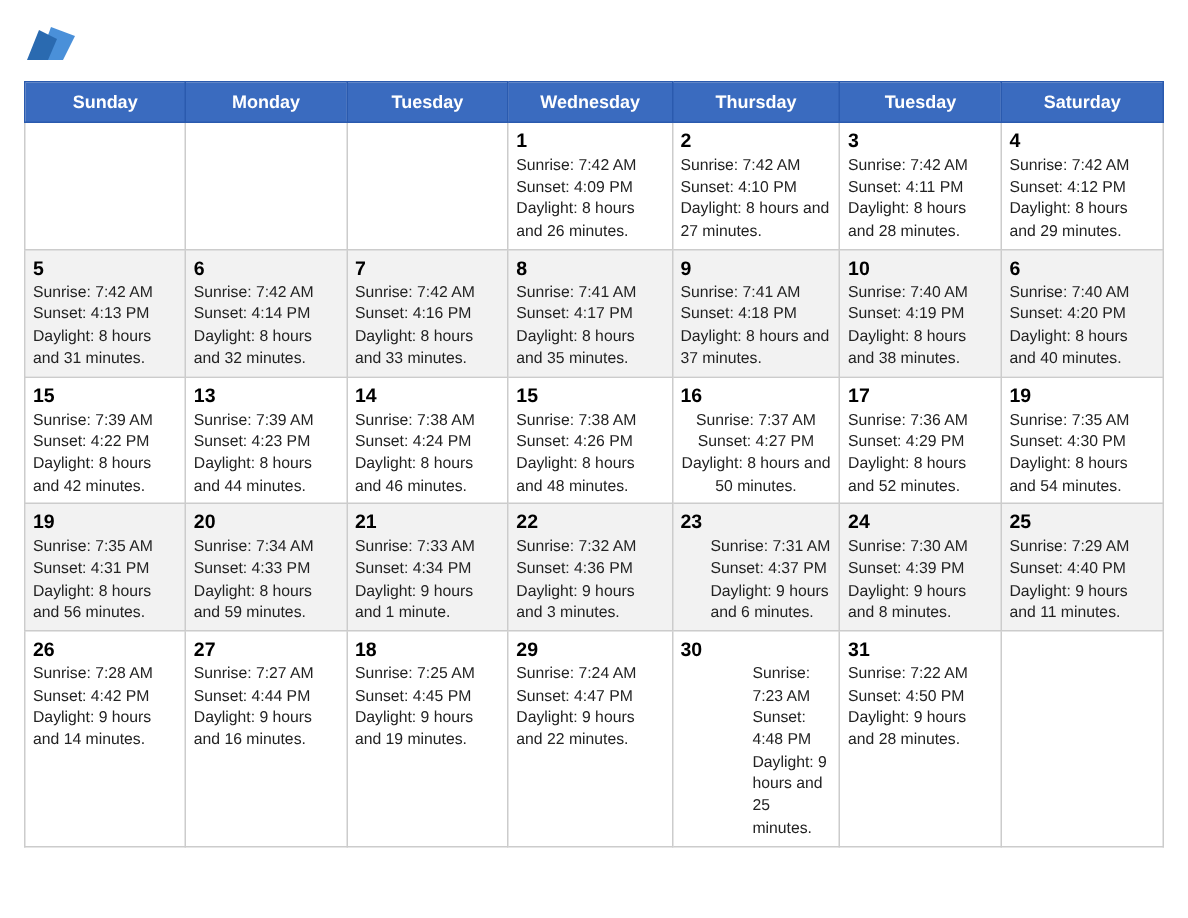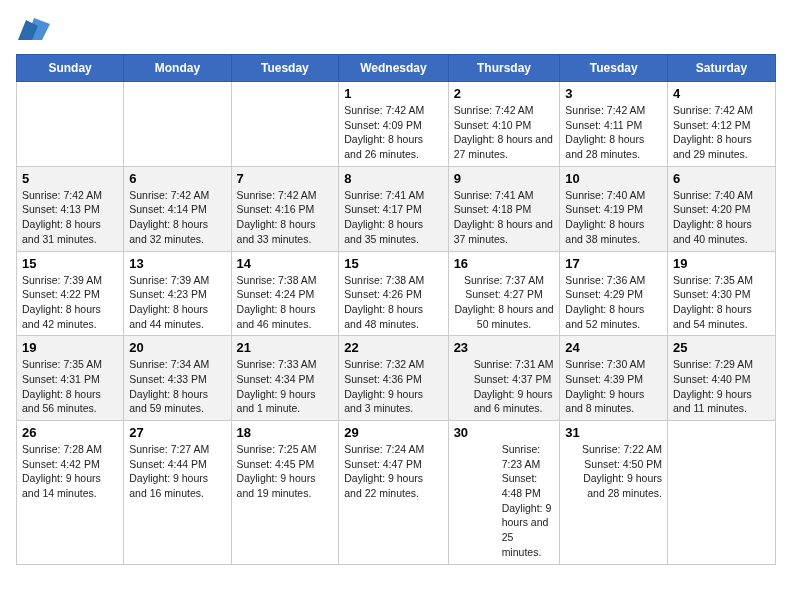--- a/index.html
+++ b/index.html
@@ -301,20 +301,20 @@
 Daylight: 9 hours and 22 minutes.</div>
         </td>
         <td>
           <div class="day-num">30</div>
           <div class="day-info" style="white-space: pre-line; margin-left: 48px;">Sunrise: 7:23 AM
 Sunset: 4:48 PM
 Daylight: 9 hours and 25 minutes.</div>
         </td>
         <td>
           <div class="day-num">31</div>
-          <div class="day-info" style="white-space: pre-line; text-align: right;">Sunrise: 7:22 AM
+          <div class="day-info" style="white-space: pre-line;">Sunrise: 7:22 AM
 Sunset: 4:50 PM
 Daylight: 9 hours and 28 minutes.</div>
         </td>
         <td class="empty-cell"></td>
       </tr>
     </tbody>
 </table>
 
 </body></html>

